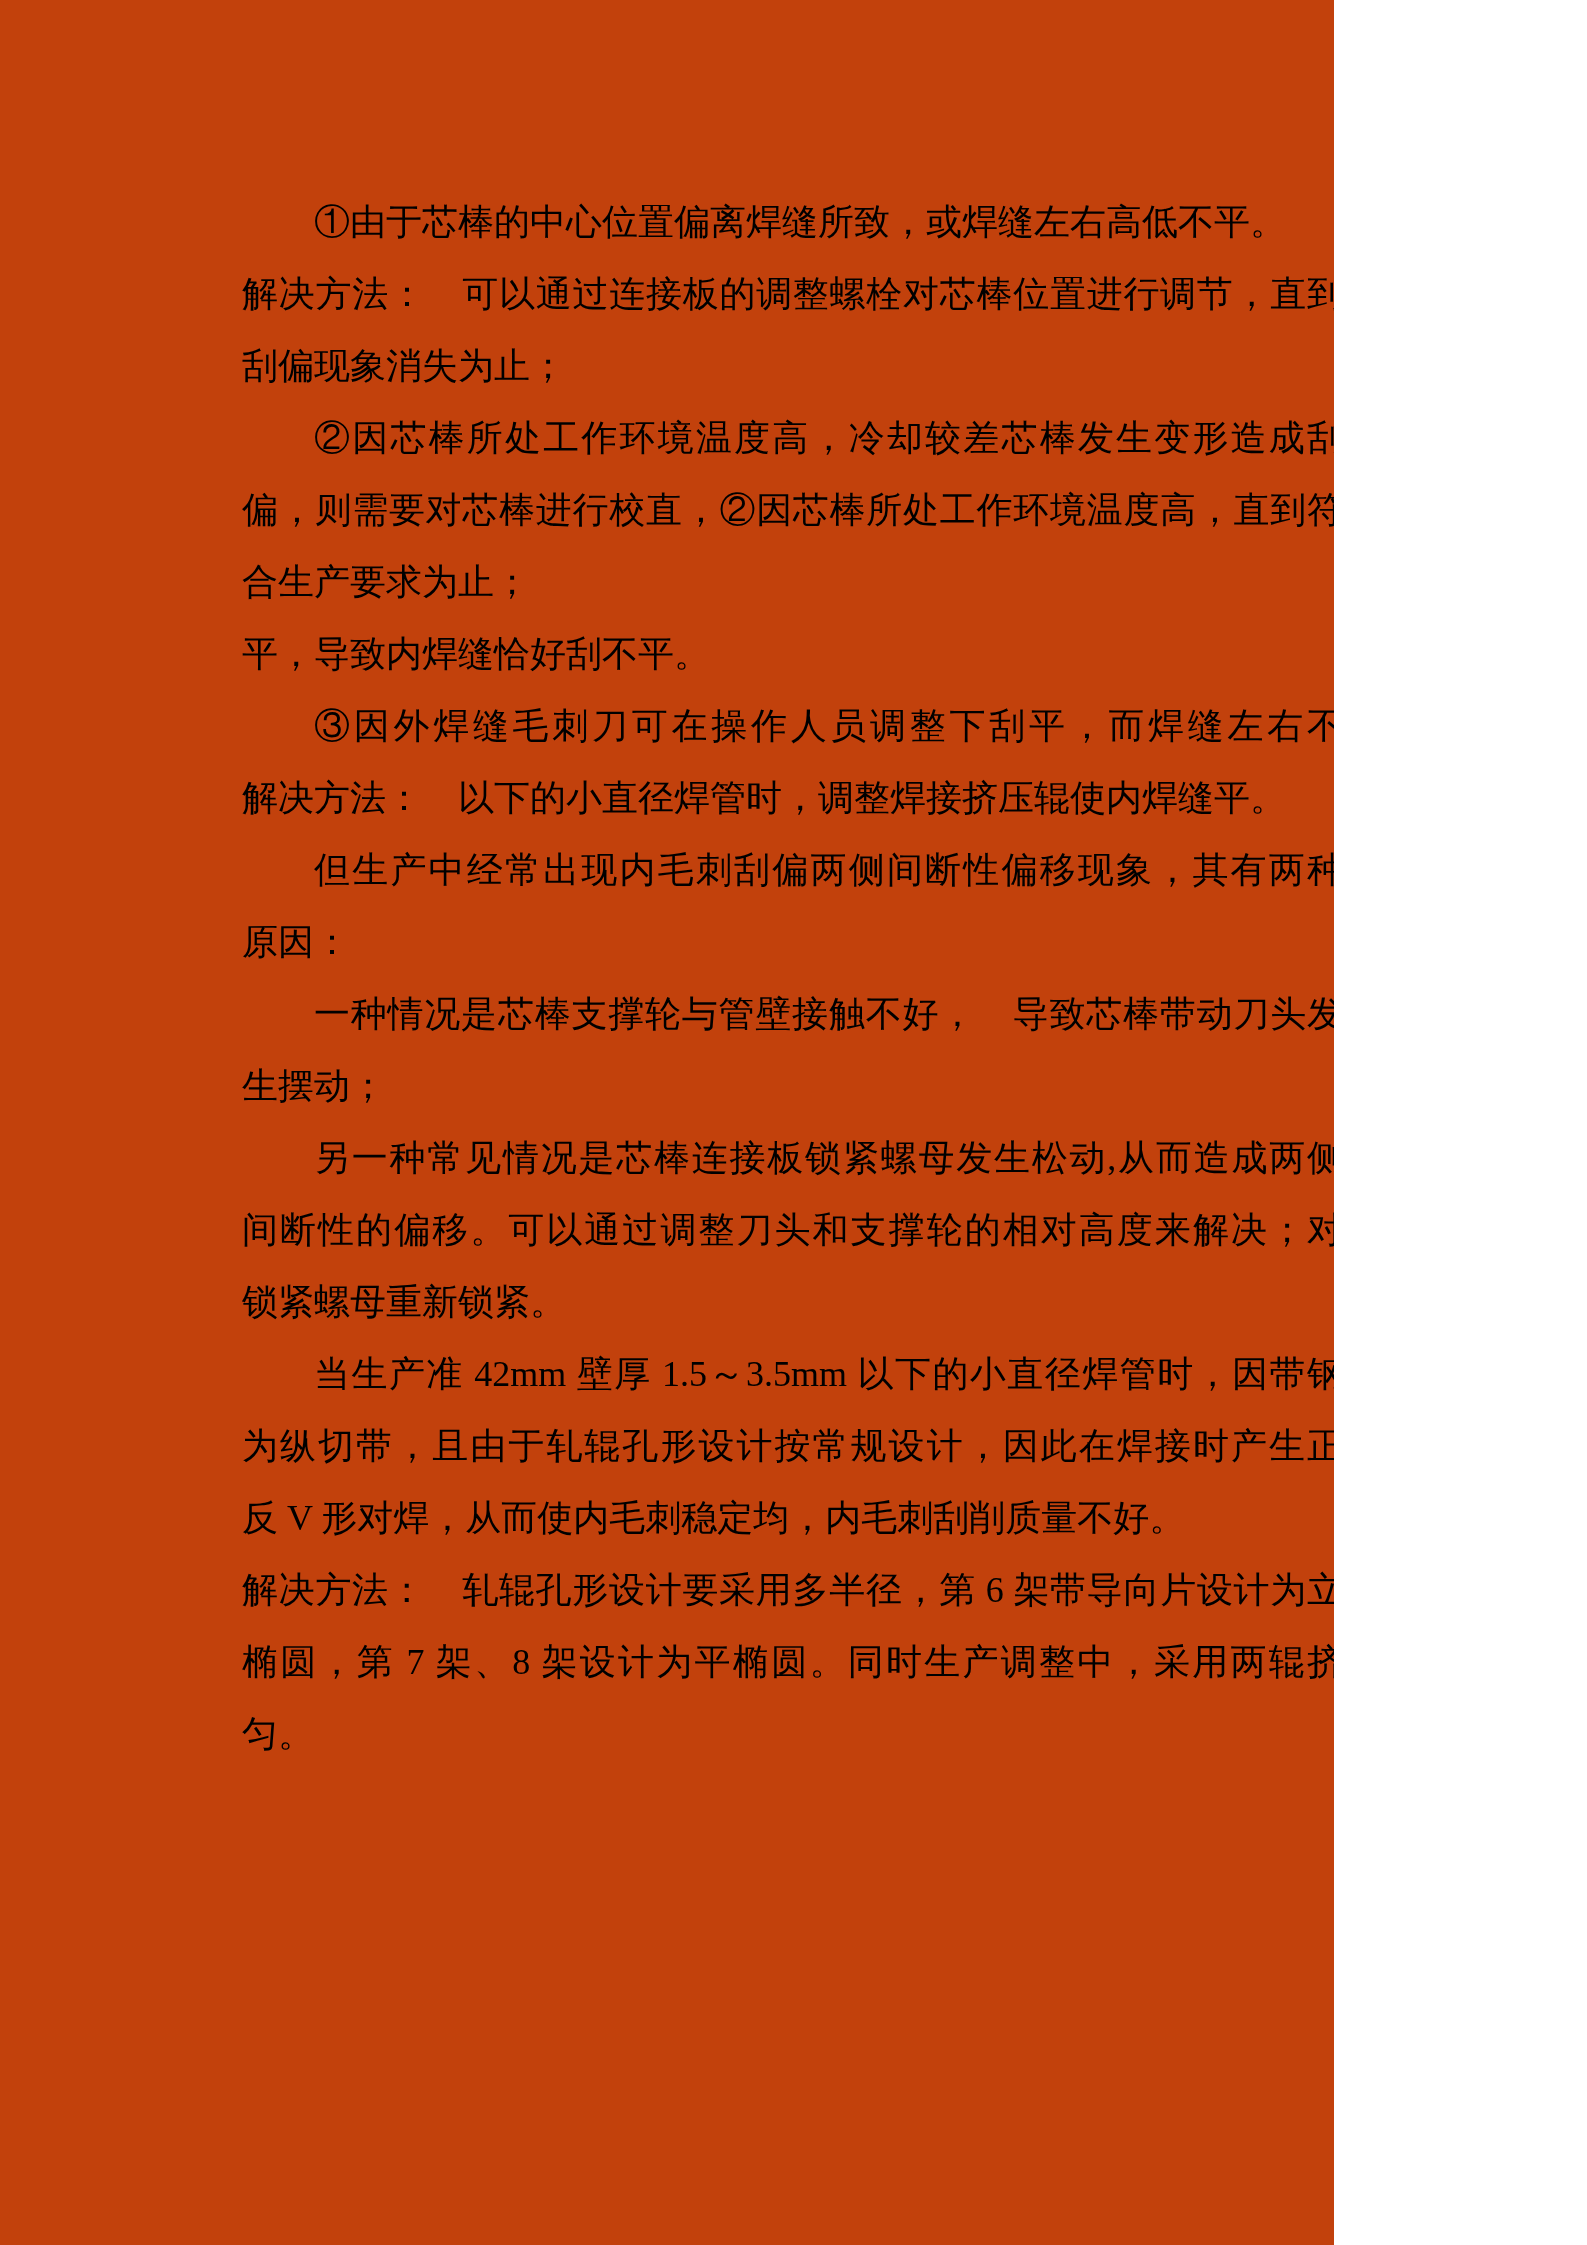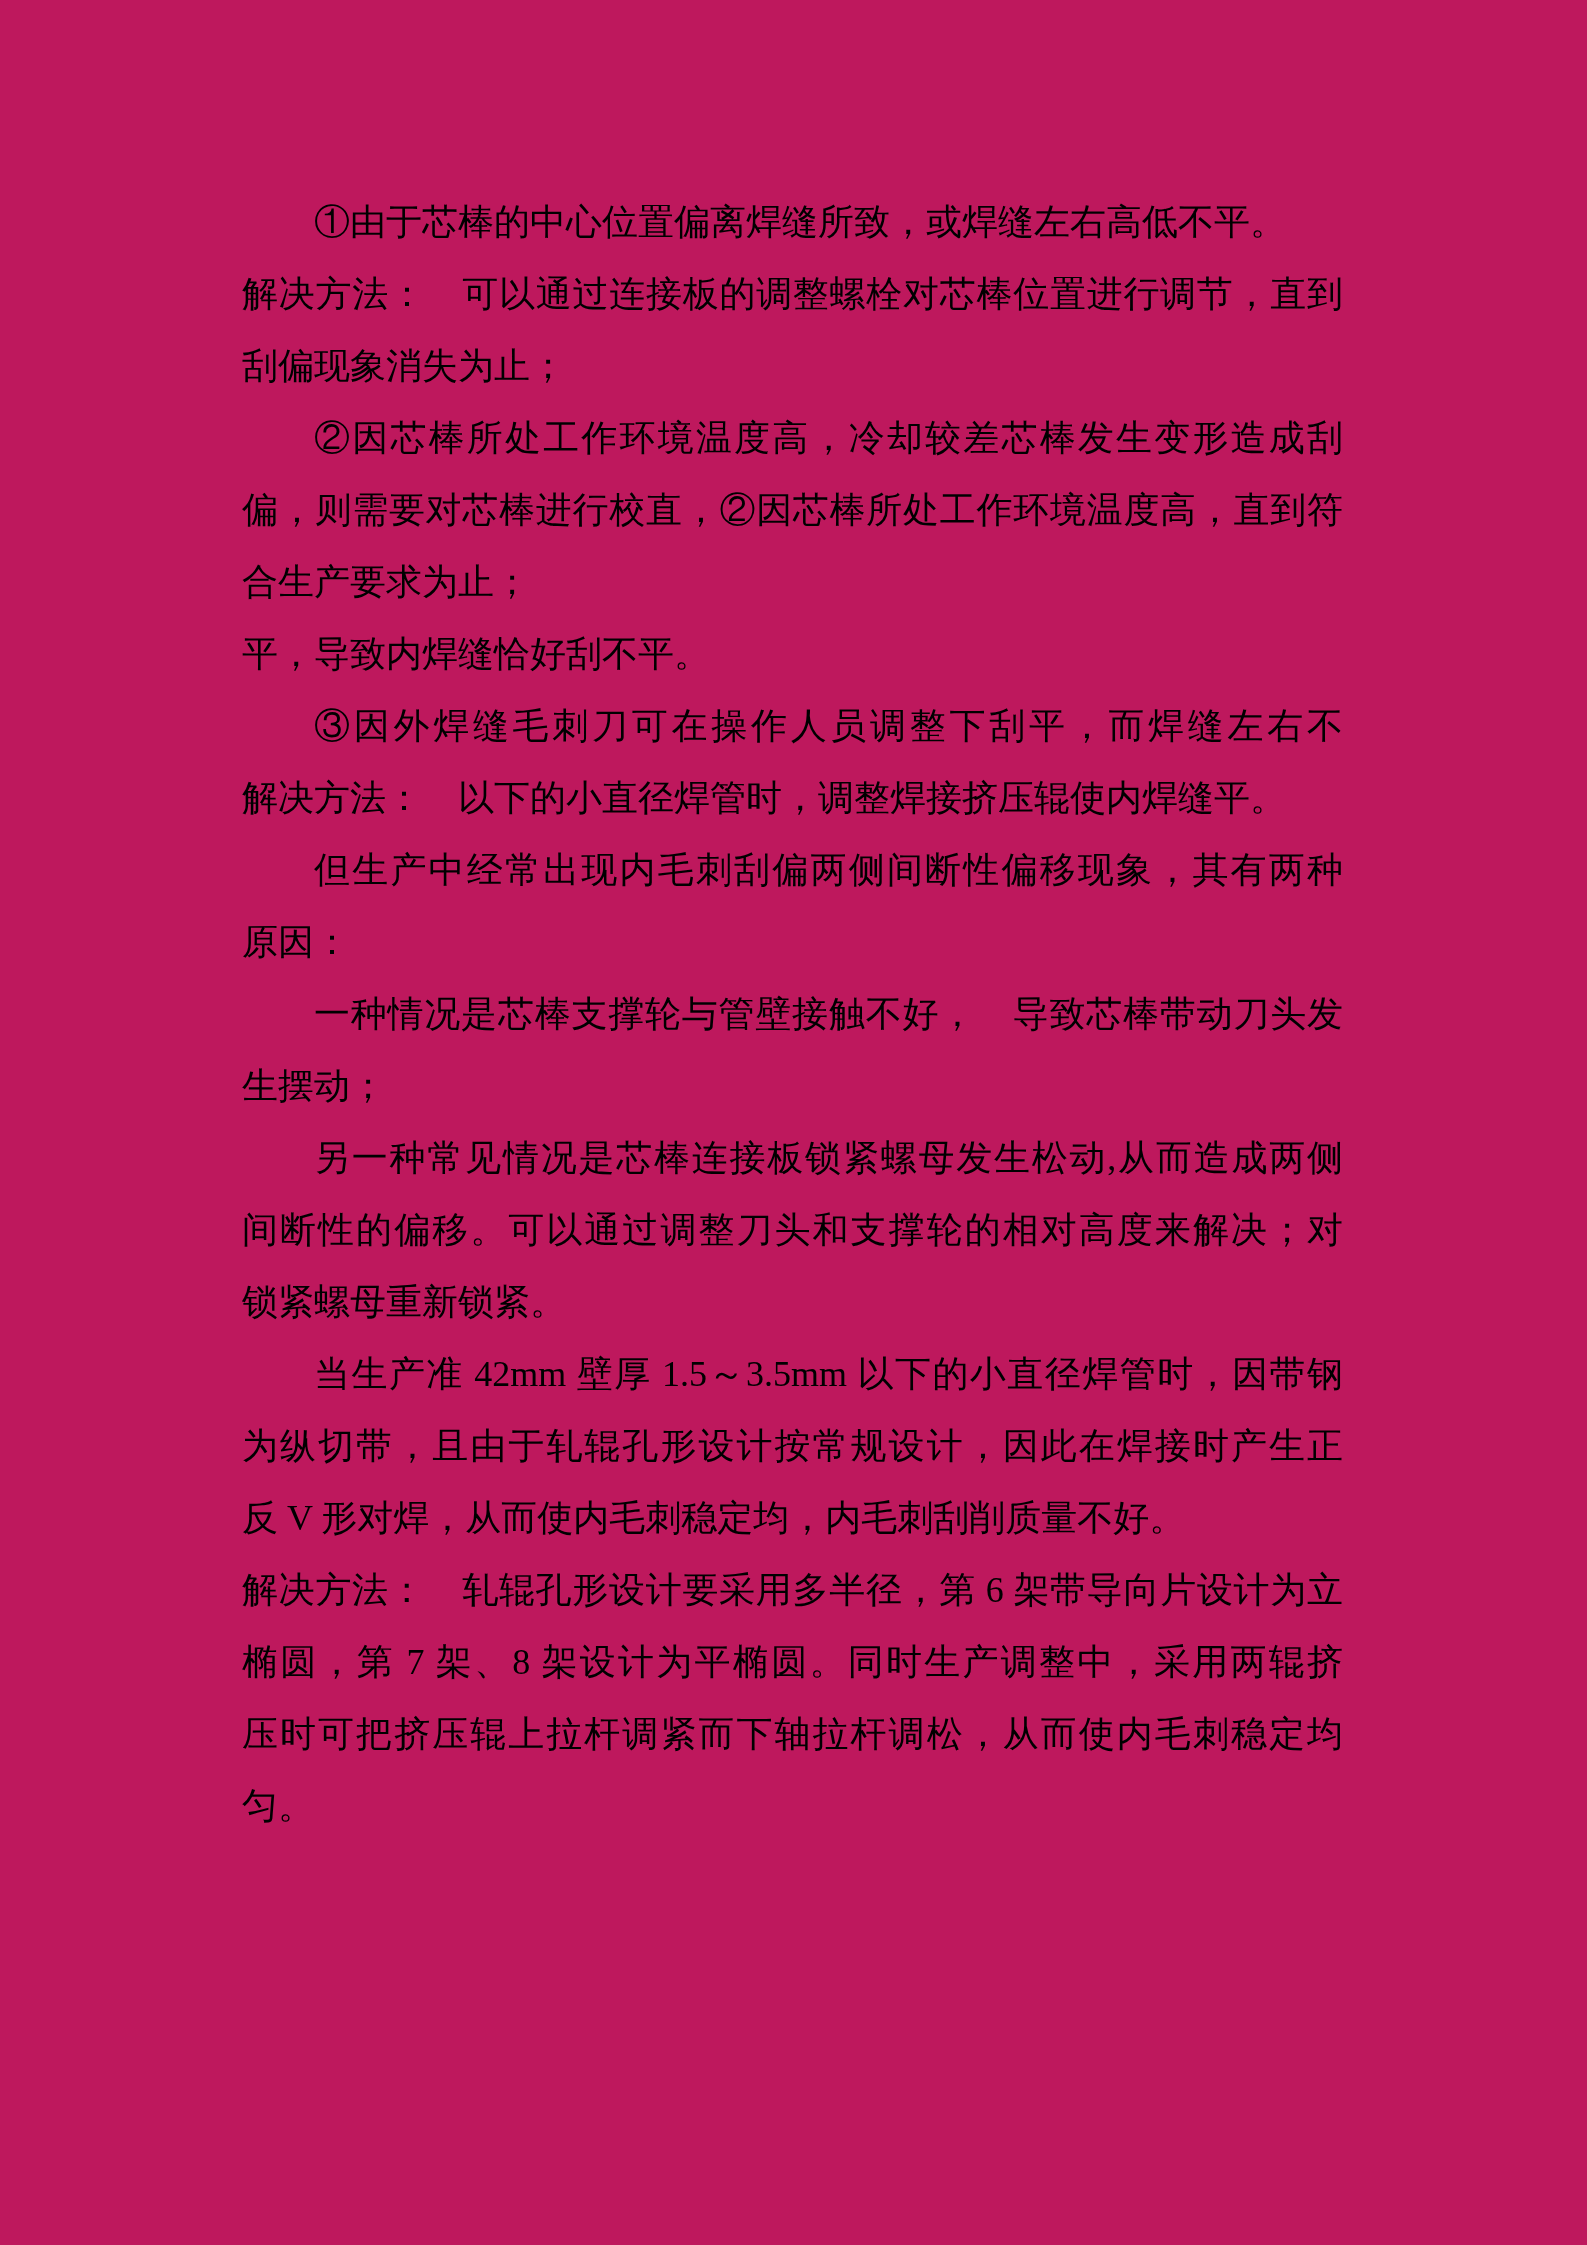--- a/index.html
+++ b/index.html
@@ -1,21 +1,22 @@
 <!DOCTYPE html>
 <html><head>
 <meta charset="utf-8">
 <style>
   html,body{margin:0;padding:0;background:#ffffff;}
   .page{
     position:relative;
-    width:1587px;
+    width:1314px;
     height:2245px;
-    background:#be185d;
+    background:#c2410c;
     overflow:hidden;
+    padding-left:20px;
   }
   .text-block{
     position:absolute;
     left:242px;
     top:186px;
     width:1101px;
     font-family:"Liberation Serif","DejaVu Serif",serif;
     font-size:36px;
     color:#000000;
   }
@@ -51,16 +52,15 @@
       <div class="line indent fill">一种情况是芯棒支撑轮与管壁接触不好，　导致芯棒带动刀头发</div>
       <div class="line">生摆动；</div>
       <div class="line indent fill">另一种常见情况是芯棒连接板锁紧螺母发生松动,从而造成两侧</div>
       <div class="line fill">间断性的偏移。可以通过调整刀头和支撑轮的相对高度来解决；对</div>
       <div class="line">锁紧螺母重新锁紧。</div>
       <div class="line indent fill">当生产准 42mm 壁厚 1.5～3.5mm 以下的小直径焊管时，因带钢</div>
       <div class="line fill">为纵切带，且由于轧辊孔形设计按常规设计，因此在焊接时产生正</div>
       <div class="line">反 V 形对焊，从而使内毛刺稳定均，内毛刺刮削质量不好。</div>
       <div class="line fill">解决方法：　轧辊孔形设计要采用多半径，第 6 架带导向片设计为立</div>
       <div class="line fill">椭圆，第 7 架、8 架设计为平椭圆。同时生产调整中，采用两辊挤</div>
-      <div class="line fill">压时可把挤压辊上拉杆调紧而下轴拉杆调松，从而使内毛刺稳定均</div>
       <div class="line">匀。</div>
     </div>
 </div>
 
 </body></html>

